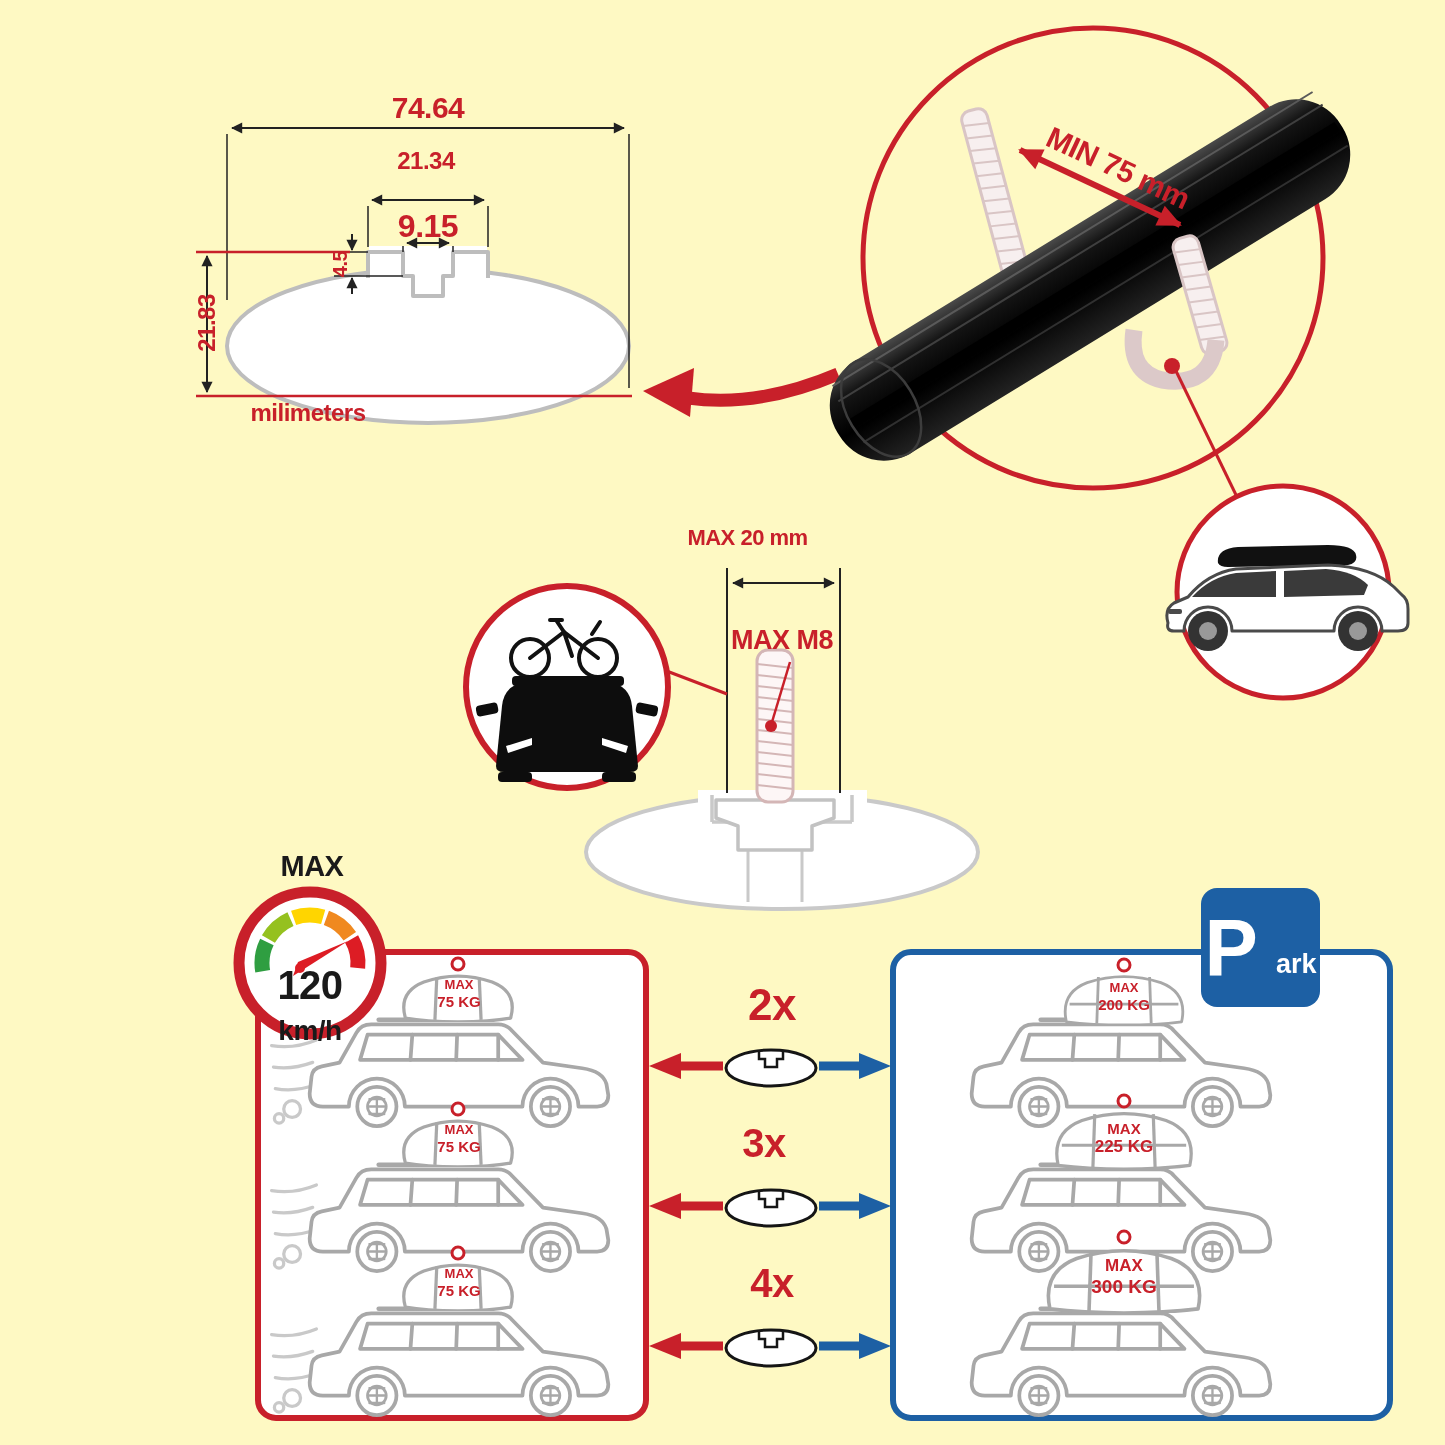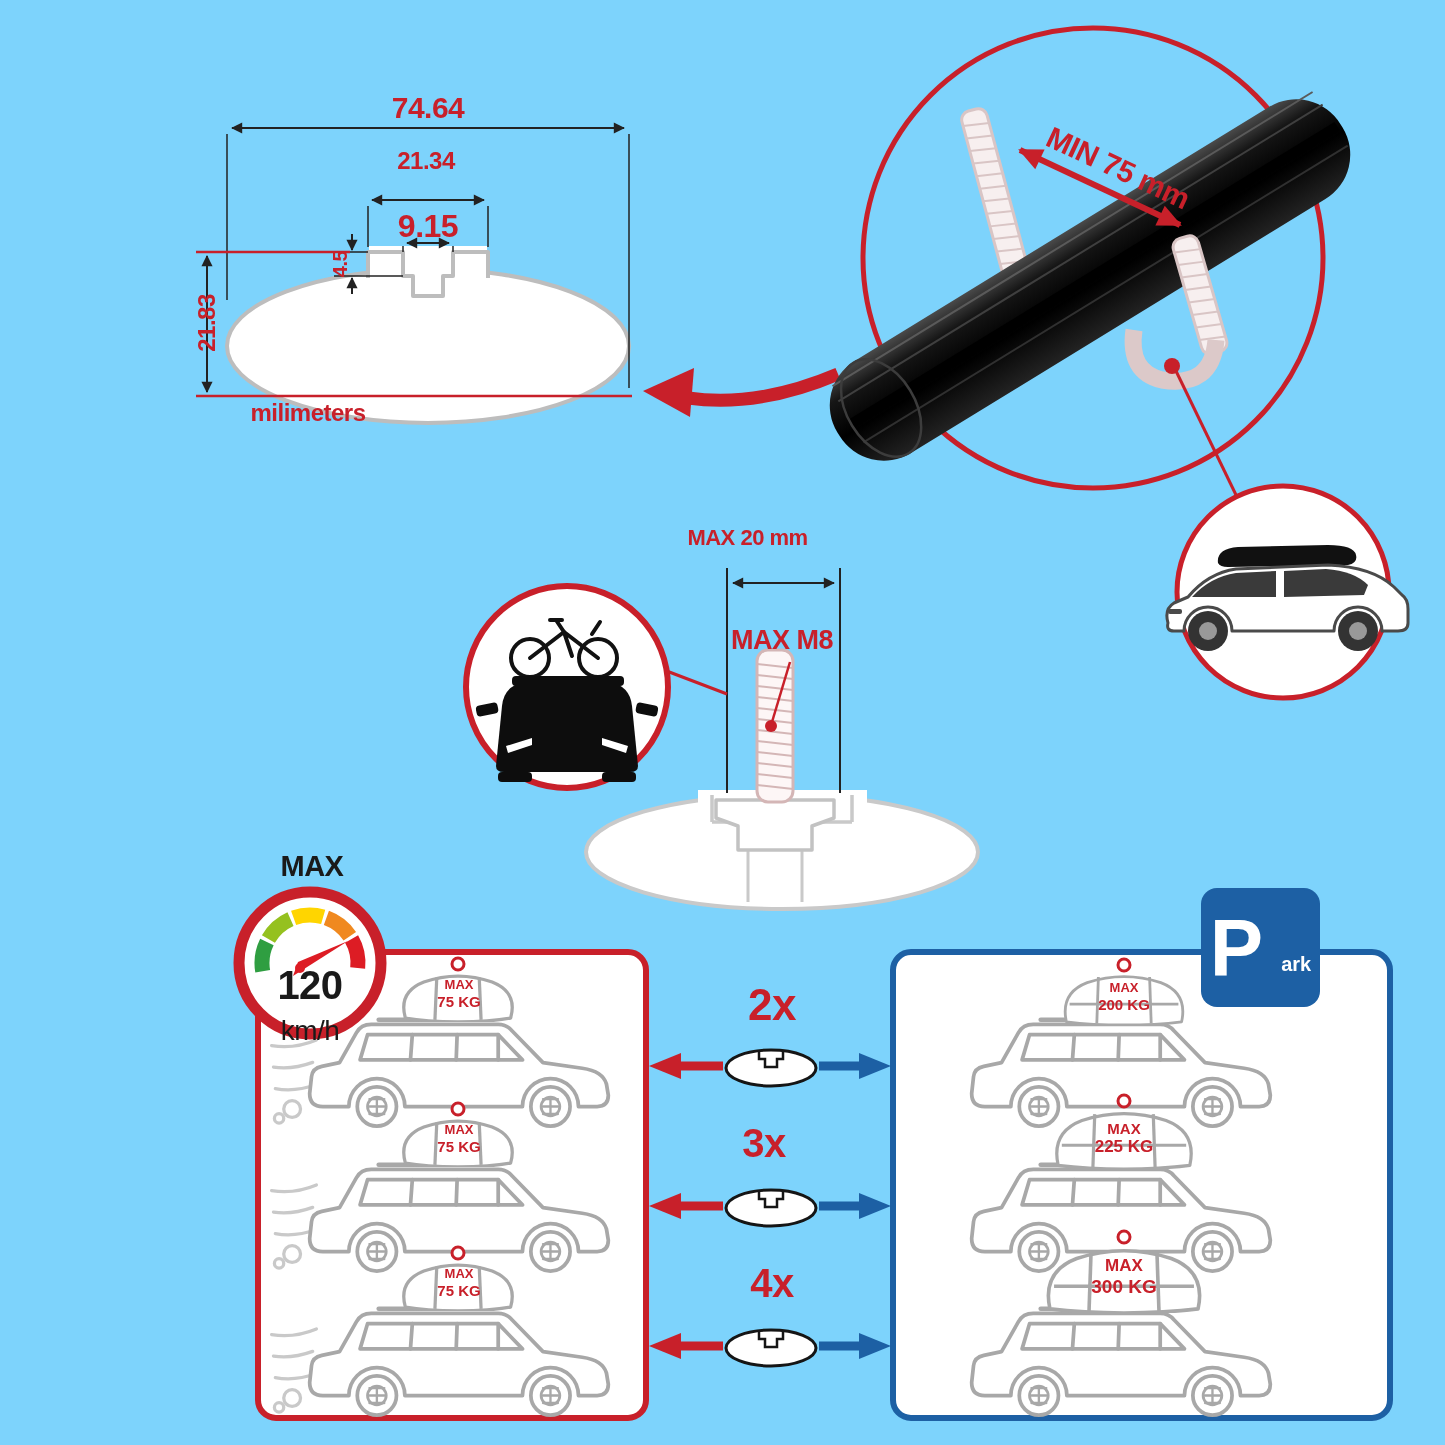--- a/index.html
+++ b/index.html
@@ -1,32 +1,32 @@
 <!DOCTYPE html>
 <html><head>
 <meta charset="utf-8">
 <style>
   *{margin:0;padding:0;box-sizing:border-box}
   body{background:#fff;font-family:"Liberation Sans",sans-serif}
-  .canvas{position:relative;width:1445px;height:1445px;background:#7dd3fc;overflow:hidden}
+  .canvas{position:relative;width:1445px;height:1445px;background:#fef9c3;overflow:hidden}
   .gfx{position:absolute;left:0;top:0;width:1445px;height:1445px}
   .t{position:absolute;font-weight:bold;color:#c8202a;text-align:center;line-height:1.05;letter-spacing:-.5px;white-space:nowrap}
   .dark{color:#1a1a1a}
   .rot90{transform:rotate(-90deg);transform-origin:center center}
   .min75{transform:rotate(25deg);transform-origin:left center}
   .cargo-label{position:absolute;text-align:center;color:#c8202a;font-weight:bold;line-height:1.15}
   .cargo-label.s div:first-child{font-size:13px}
   .cargo-label.s div:last-child{font-size:15px}
   .cargo-label.m div:first-child{font-size:15px}
   .cargo-label.m div:last-child{font-size:17px}
   .cargo-label.l div:first-child{font-size:17px}
   .cargo-label.l div:last-child{font-size:19px}
   .park{position:absolute;left:1203px;top:890px;width:115px;height:115px;background:#1d60a4;border-radius:14px;display:flex;align-items:center;justify-content:center;color:#fff;font-weight:bold;box-shadow:0 0 0 2px #1d60a4}
   .park .p{font-size:80px;line-height:.9}
-  .park .ark{font-size:20px;margin-top:34px;margin-left:18px}
+  .park .ark{font-size:27px;margin-top:34px;margin-left:18px}
 </style>
 </head>
 <body>
 
 <div class="canvas">
 
 <svg class="gfx" viewBox="0 0 1445 1445">
   <defs>
     <marker id="mB" viewBox="0 0 14 14" refX="12" refY="7" markerWidth="13" markerHeight="13" markerUnits="userSpaceOnUse" orient="auto-start-reverse">
           <path d="M1 1 L13 7 L1 13 Z" fill="#222"></path>
@@ -299,21 +299,21 @@
 <div class="t rot90" style="left:137px;top:310px;width:140px;height:26px;font-size:24px">21.83</div>
 <div class="t" style="left:198px;top:400px;width:220px;font-size:24px;text-align:center">milimeters</div>
 
 <div class="t min75" style="left:1032px;top:112px;width:190px;font-size:30px">MIN 75 mm</div>
 
 <div class="t" style="left:645px;top:526px;width:205px;font-size:22px">MAX 20 mm</div>
 <div class="t" style="left:722px;top:626px;width:120px;font-size:27px">MAX M8</div>
 
 <div class="t dark" style="left:262px;top:851px;width:100px;font-size:29px">MAX</div>
 <div class="t dark" style="left:258px;top:964px;width:104px;font-size:40px">120</div>
-<div class="t dark" style="left:256px;top:1016px;width:108px;font-size:28px;font-weight:normal">km/h</div>
+<div class="t dark" style="left:256px;top:1016px;width:108px;font-size:28px;font-weight:bold">km/h</div>
 
 <div class="t" style="left:734px;top:982px;width:76px;font-size:44px">2x</div>
 <div class="t" style="left:726px;top:1122px;width:76px;font-size:40px">3x</div>
 <div class="t" style="left:734px;top:1262px;width:76px;font-size:40px">4x</div>
 
 <div class="cargo-label s" style="left:399px;top:978px;width:120px">
   <div>MAX</div>
   <div>75 KG</div>
 </div>
 <div class="cargo-label s" style="left:399px;top:1123px;width:120px">

